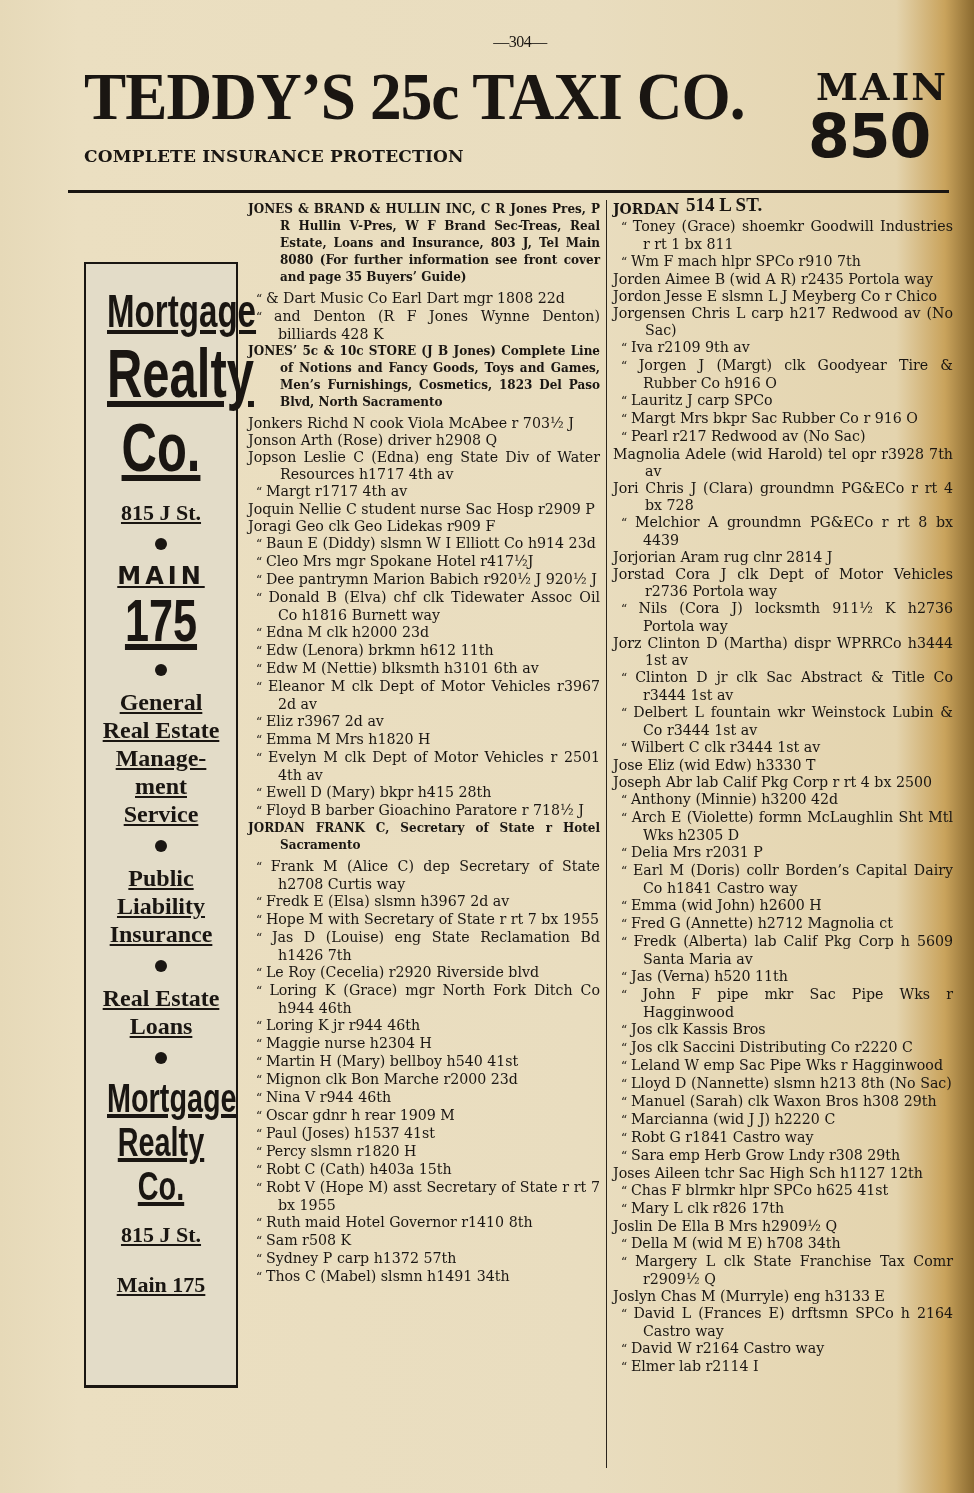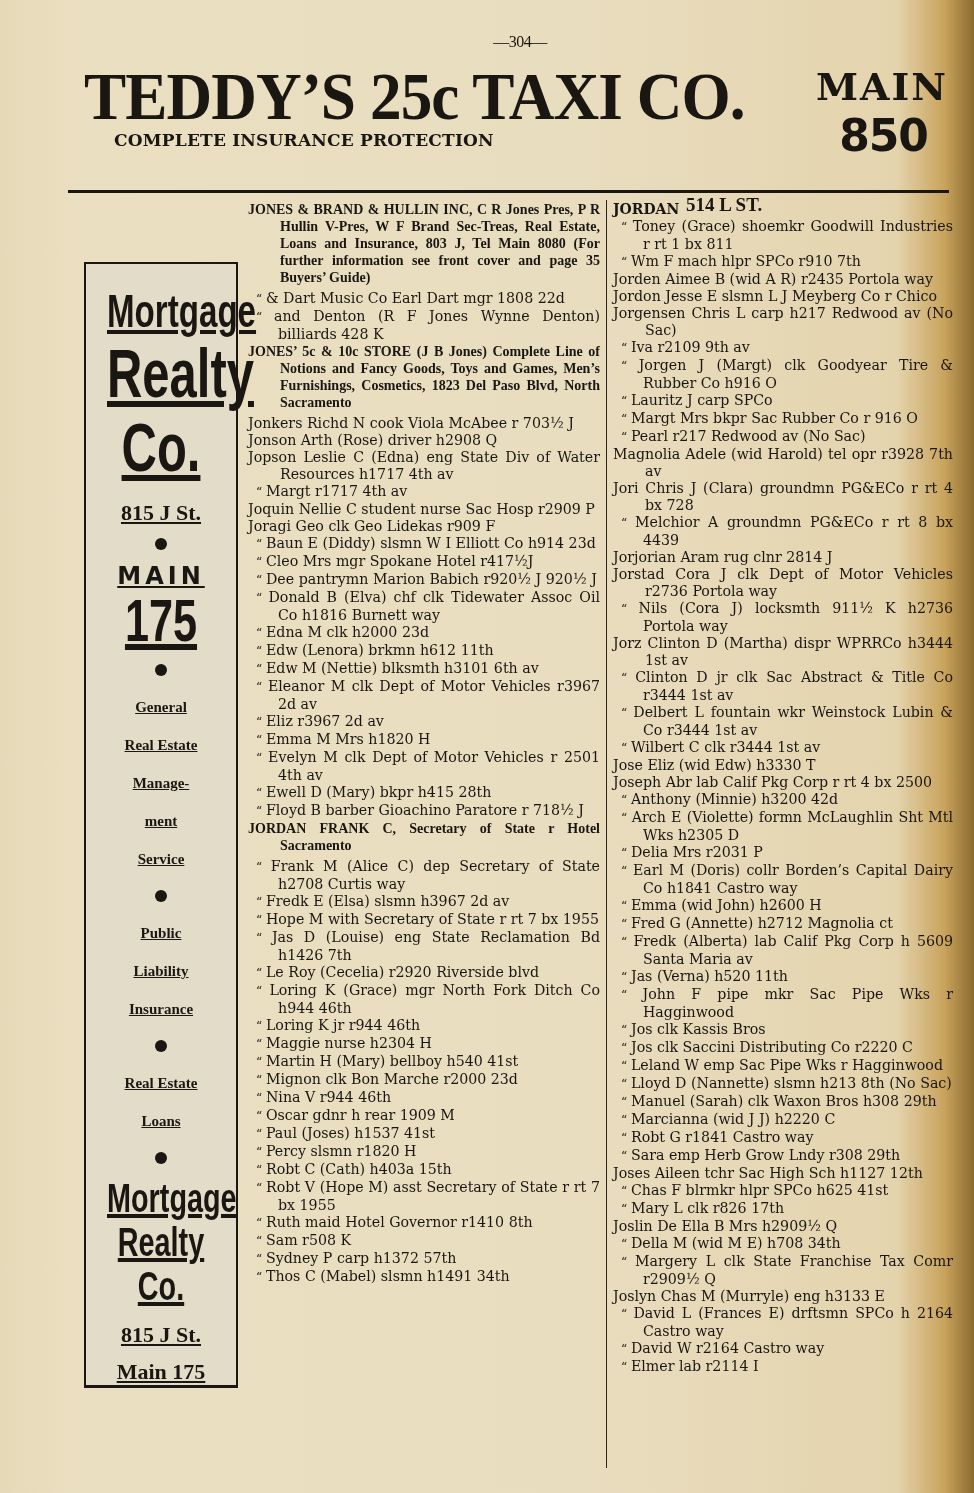--- a/index.html
+++ b/index.html
@@ -6,52 +6,52 @@
   body {
     width: 974px; height: 1493px; overflow: hidden; position: relative;
     background: linear-gradient(90deg, #e6d9b8 0%, #ebdfc1 8%, #e9ddbf 60%, #e4d4ae 92%, #c9a35c 97%, #8a6a30 100%);
     font-family: "DejaVu Serif", serif; color: #1a1612;
   }
   .page-num { position: absolute; top: 33px; left: 0; width: 1040px; text-align: center;
     font-family: "Liberation Serif", serif; font-size: 16px; letter-spacing: -0.5px; }
   .banner { position: absolute; top: 62px; left: 84px; width: 870px; height: 110px; }
   .banner-title { position: absolute; left: 0; top: 0; font-family: "Liberation Serif", serif; font-weight: bold;
     font-size: 68px; line-height: 68px; letter-spacing: -1px; transform: scaleX(0.93); transform-origin: left; white-space: nowrap; }
-  .banner-sub { position: absolute; left: 0; top: 68px; font-family: "DejaVu Serif", serif; font-weight: bold; font-size: 17px; letter-spacing: 0.2px; margin-left: 30px; }
+  .banner-sub { position: absolute; left: 0; top: 84px; font-family: "DejaVu Serif", serif; font-weight: bold; font-size: 17px; letter-spacing: 0.2px; }
   .banner-addr { position: absolute; left: 602px; top: 86px; font-family: "Liberation Serif", serif; font-weight: bold; font-size: 19px; margin-top: 46px; }
   .banner-main { position: absolute; left: 728px; top: 6px; width: 140px; text-align: center;
     font-family: "DejaVu Serif", serif; font-weight: bold; font-size: 38px; line-height: 38px; letter-spacing: 2px; }
-  .banner-num { position: absolute; left: 696px; top: 40px; width: 148px; text-align: right;
-    font-family: "DejaVu Sans", sans-serif; font-weight: bold; font-size: 44px; line-height: 68px; letter-spacing: -1px; }
+  .banner-num { position: absolute; left: 724px; top: 40px; width: 148px; text-align: left;
+    font-family: "DejaVu Sans", sans-serif; font-weight: bold; font-size: 60px; line-height: 68px; letter-spacing: -1px; }
   .rule { position: absolute; top: 190px; left: 68px; width: 881px; height: 3px; background: #1a1612; }
 
   .ad { position: absolute; left: 84px; top: 262px; width: 150px; height: 1121px;
     border-left: 2px solid #1a1612; border-right: 2px solid #1a1612; border-top: 2px solid #1a1612; border-bottom: 3px solid #1a1612;
     background: #e3dcc8; text-align: center; text-decoration: underline; }
   .ad .cond { font-family: "Liberation Sans", sans-serif; font-weight: bold; display: block; transform: scaleX(0.72); transform-origin: center; white-space: nowrap; }
   .ad .big1 { font-size: 46px; line-height: 50px; margin-top: 22px; }
   .ad .big2 { font-size: 68px; line-height: 74px; }
   .ad .big3 { font-size: 68px; line-height: 74px; }
   .ad .addr { font-family: "Liberation Serif", serif; font-weight: bold; font-size: 22px; margin-top: 16px; }
   .ad .dot { width: 12px; height: 12px; border-radius: 50%; background: #1a1612; margin: 12px auto; }
   .ad .main-lbl { font-family: "DejaVu Sans", sans-serif; font-weight: bold; font-size: 24px; letter-spacing: 4px; margin-top: 2px; }
   .ad .main-num { font-size: 60px; line-height: 62px; }
-  .ad .svc { font-family: "Liberation Serif", serif; font-weight: bold; font-size: 15px; line-height: 38px; white-space: pre-line; }
+  .ad .svc { font-family: "Liberation Serif", serif; font-weight: bold; font-size: 24px; line-height: 28px; white-space: pre-line; }
   .ad .big1b { font-size: 40px; line-height: 44px; margin-top: 6px; }
   .ad .big2b { font-size: 40px; line-height: 44px; }
   .ad .addr2 { font-family: "Liberation Serif", serif; font-weight: bold; font-size: 22px; line-height: 34px; margin-top: 10px; }
 
   .col { position: absolute; top: 201px; font-family: "DejaVu Serif", serif; font-size: 14.2px; line-height: 17px; }
   .col1 { left: 248px; width: 352px; }
   .col2 { left: 613px; width: 340px; }
   .divider { position: absolute; left: 606px; top: 200px; width: 1px; height: 1268px; background: #2a241c; }
   .entry { text-align: justify; text-align-last: left; padding-left: 32px; text-indent: -32px; margin-bottom: 0; }
   .entry.sub { padding-left: 30px; text-indent: -22px; }
   .entry.sub::before { content: "\201C\00a0"; font-size: 12px; }
-  .entry.bold { font-weight: bold; font-size: 14px; font-family: Liberation Serif, serif; }
+  .entry.bold { font-weight: bold; font-size: 12px; }
   .entry.spaced { margin-bottom: 4px; }
   .head { font-weight: bold; font-size: 14px; }
 </style>
 </head>
 <body>
 
 <div class="page-num">—304—</div>
 
 <div class="banner">
   <div class="banner-title">TEDDY’S 25c TAXI CO.</div>
@@ -81,21 +81,21 @@
 Liability
 Insurance</div>
   <div class="dot"></div>
   <div class="svc">Real Estate
 Loans</div>
   <div class="dot"></div>
   <span class="cond big1b">Mortgage</span>
   <span class="cond big2b">Realty</span>
   <span class="cond big2b">Co.</span>
   <div class="addr2">815 J St.</div>
-  <div class="addr2" style="margin-top:3px">Main 175</div>
+  <div class="addr2" style="margin-top:16px">Main 175</div>
 </div>
 
 <div class="col col1" id="col1">
     <div class="entry bold spaced">JONES &amp; BRAND &amp; HULLIN INC, C R Jones Pres, P R Hullin V-Pres, W F Brand Sec-Treas, Real Estate, Loans and Insurance, 803 J, Tel Main 8080 (For further information see front cover and page 35 Buyers’ Guide)</div>
     <div class="entry sub">&amp; Dart Music Co Earl Dart mgr 1808 22d</div>
     <div class="entry sub">and Denton (R F Jones Wynne Denton) billiards 428 K</div>
     <div class="entry bold spaced">JONES’ 5c &amp; 10c STORE (J B Jones) Complete Line of Notions and Fancy Goods, Toys and Games, Men’s Furnishings, Cosmetics, 1823 Del Paso Blvd, North Sacramento</div>
     <div class="entry">Jonkers Richd N cook Viola McAbee r 703½ J</div>
     <div class="entry">Jonson Arth (Rose) driver h2908 Q</div>
     <div class="entry">Jopson Leslie C (Edna) eng State Div of Water Resources h1717 4th av</div>

